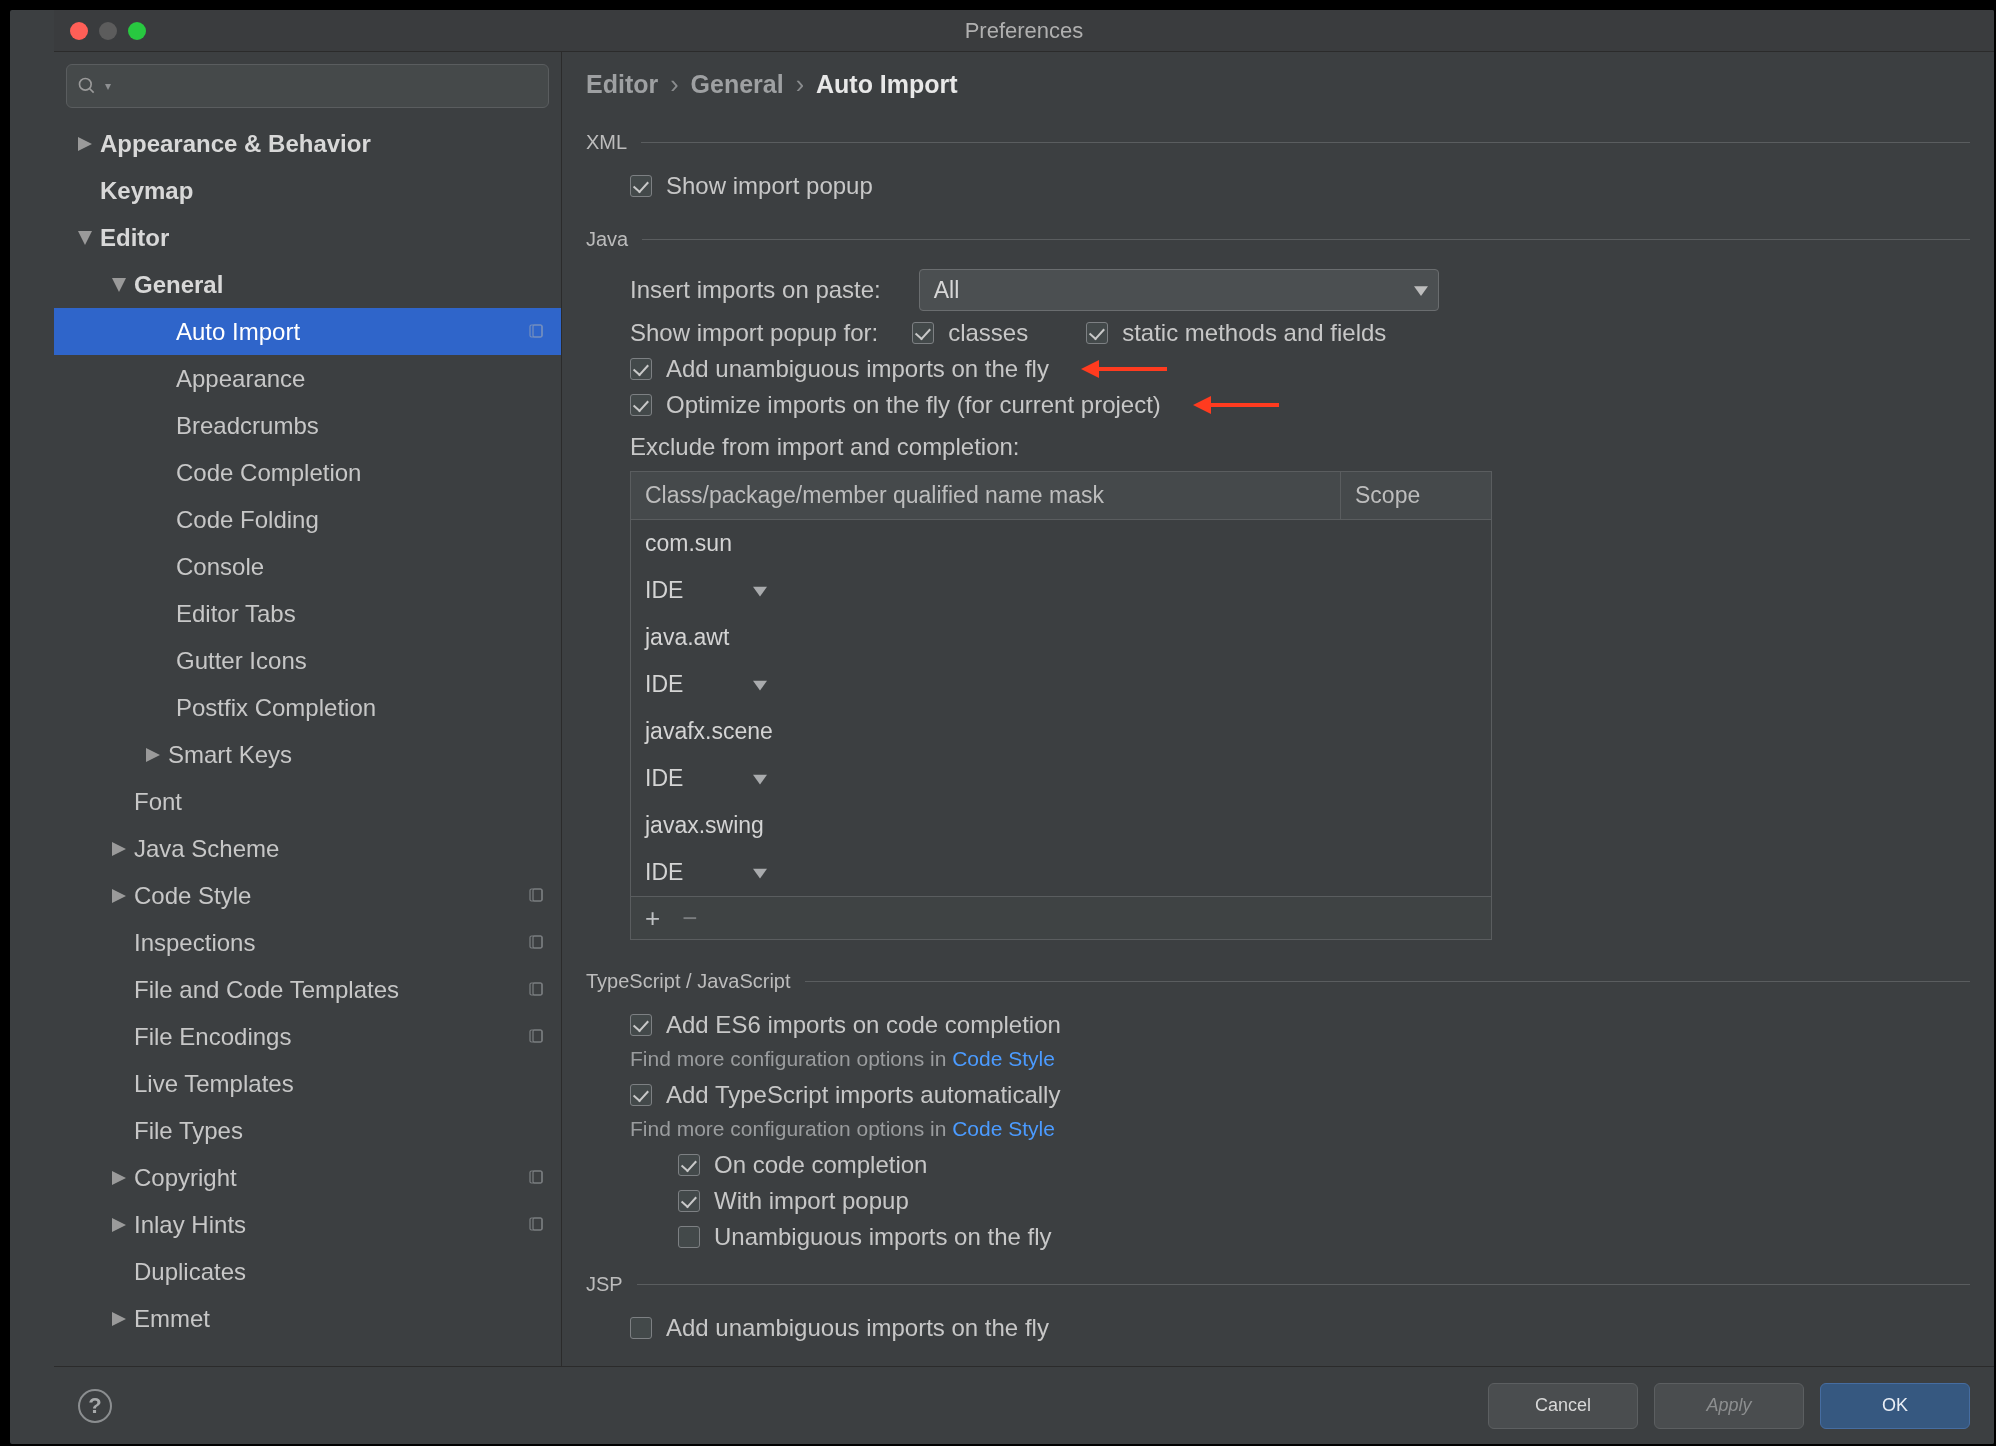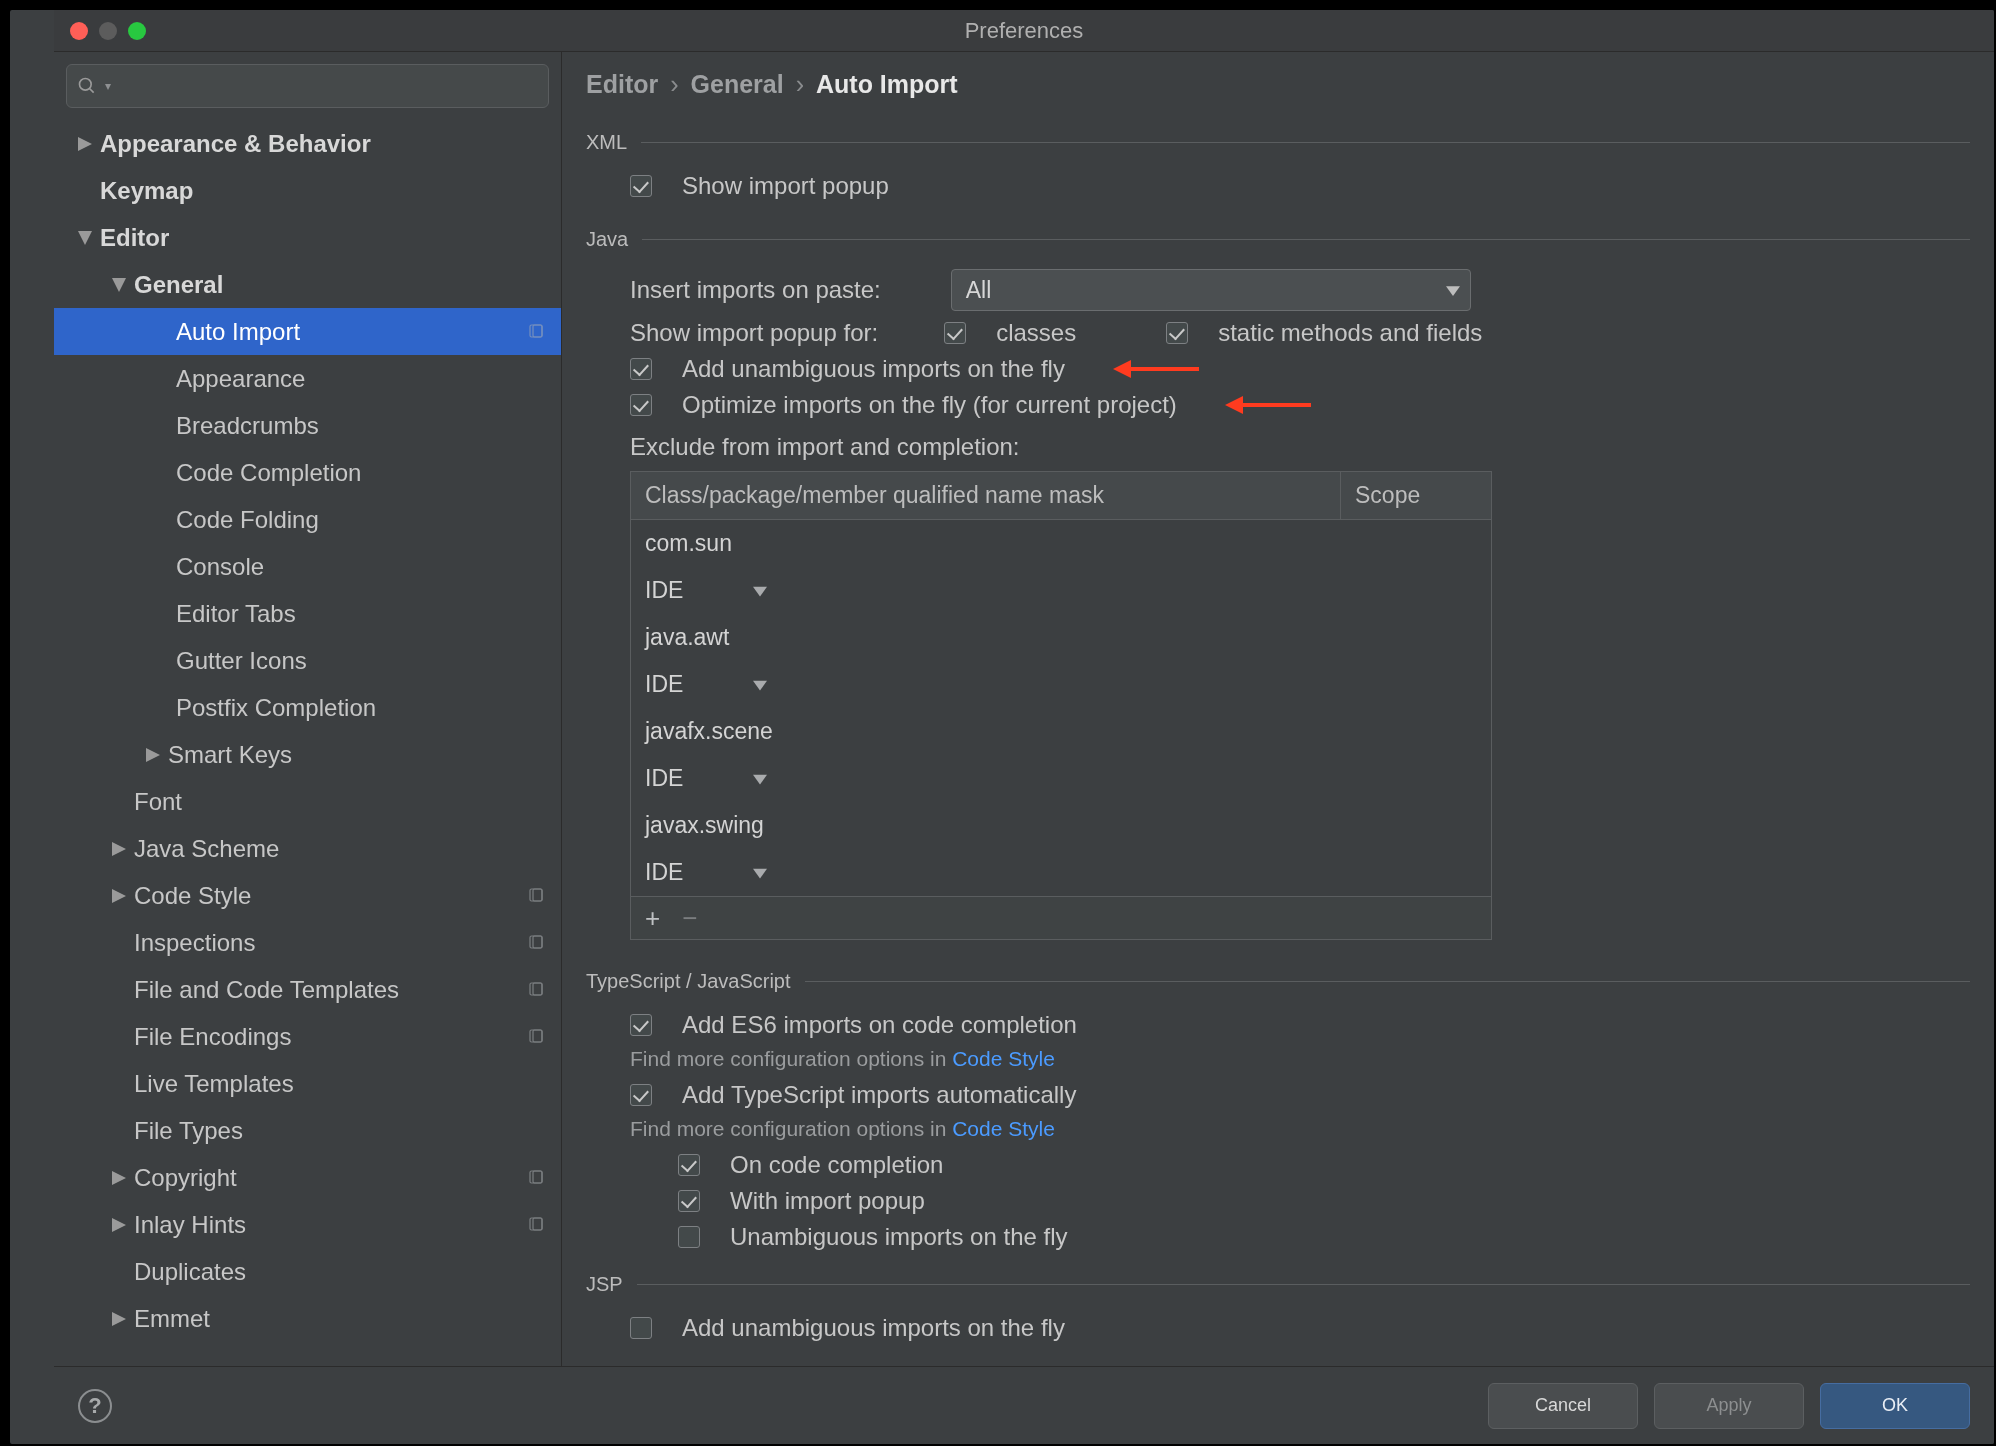--- a/index.html
+++ b/index.html
@@ -60,21 +60,21 @@
   
   .content { flex:1; padding:18px 24px 10px 24px; overflow:hidden; display:flex; flex-direction:column;}
   .breadcrumb { font-size:25px; color:#9ea0a2; display:flex; gap:12px; align-items:center; margin-bottom:22px; font-weight:600;}
   .breadcrumb .cur { color:#e8e8e8;}
   .breadcrumb .sep { color:#8a8c8e; font-weight:400;}
   .scroll { flex:1; overflow:hidden; }
   .section-h { display:flex; align-items:center; gap:14px; margin:10px 0 18px 0;}
   .section-h .hlab { color:#bcbcbc; font-size:20px;}
   .section-h .line { flex:1; height:1px; background:#5a5d5f;}
   .indent { padding-left:44px; }
-  .row { display:flex; align-items:center; gap:30px; margin:8px 0; font-size:24px; color:#c7c7c7;}
+  .row { display:flex; align-items:center; gap:14px; margin:8px 0; font-size:24px; color:#c7c7c7;}
   .chk {
     width:22px; height:22px; border:1.5px solid #7d8083; border-radius:3px;
     display:inline-flex; align-items:center; justify-content:center; flex:none;
     background:#43494a;
   }
   .chk.checked::after{
     content:""; width:12px; height:7px; border-left:2.5px solid #c9c9c9; border-bottom:2.5px solid #c9c9c9;
     transform:rotate(-48deg) translate(1px,-1px);
   }
   .label { color:#c7c7c7; }
@@ -109,21 +109,21 @@
   .help {
     width:34px;height:34px;border-radius:50%;border:2px solid #8b8e90;color:#a7aaab;
     display:flex;align-items:center;justify-content:center;font-size:22px;font-weight:600;
   }
   .spacer{flex:1;}
   .btn {
     min-width:150px; height:46px; border-radius:6px; border:1px solid #5c5f61;
     background:#4a4d4f; color:#d8d8d8; font-size:18px; display:flex; align-items:center; justify-content:center;
     cursor:pointer;
   }
-  .btn.disabled{ color:#8d8f90;}
+  .btn.disabled{ color:#8d8f90;font-style:italic;}
   .btn.primary{ background:#365880; border-color:#466da1; color:#e9eef5;}
 </style>
 </head>
 <body>
 
 <div class="window">
 
   <div class="titlebar">
     <div class="traffic">
       <div class="dot red"></div>

